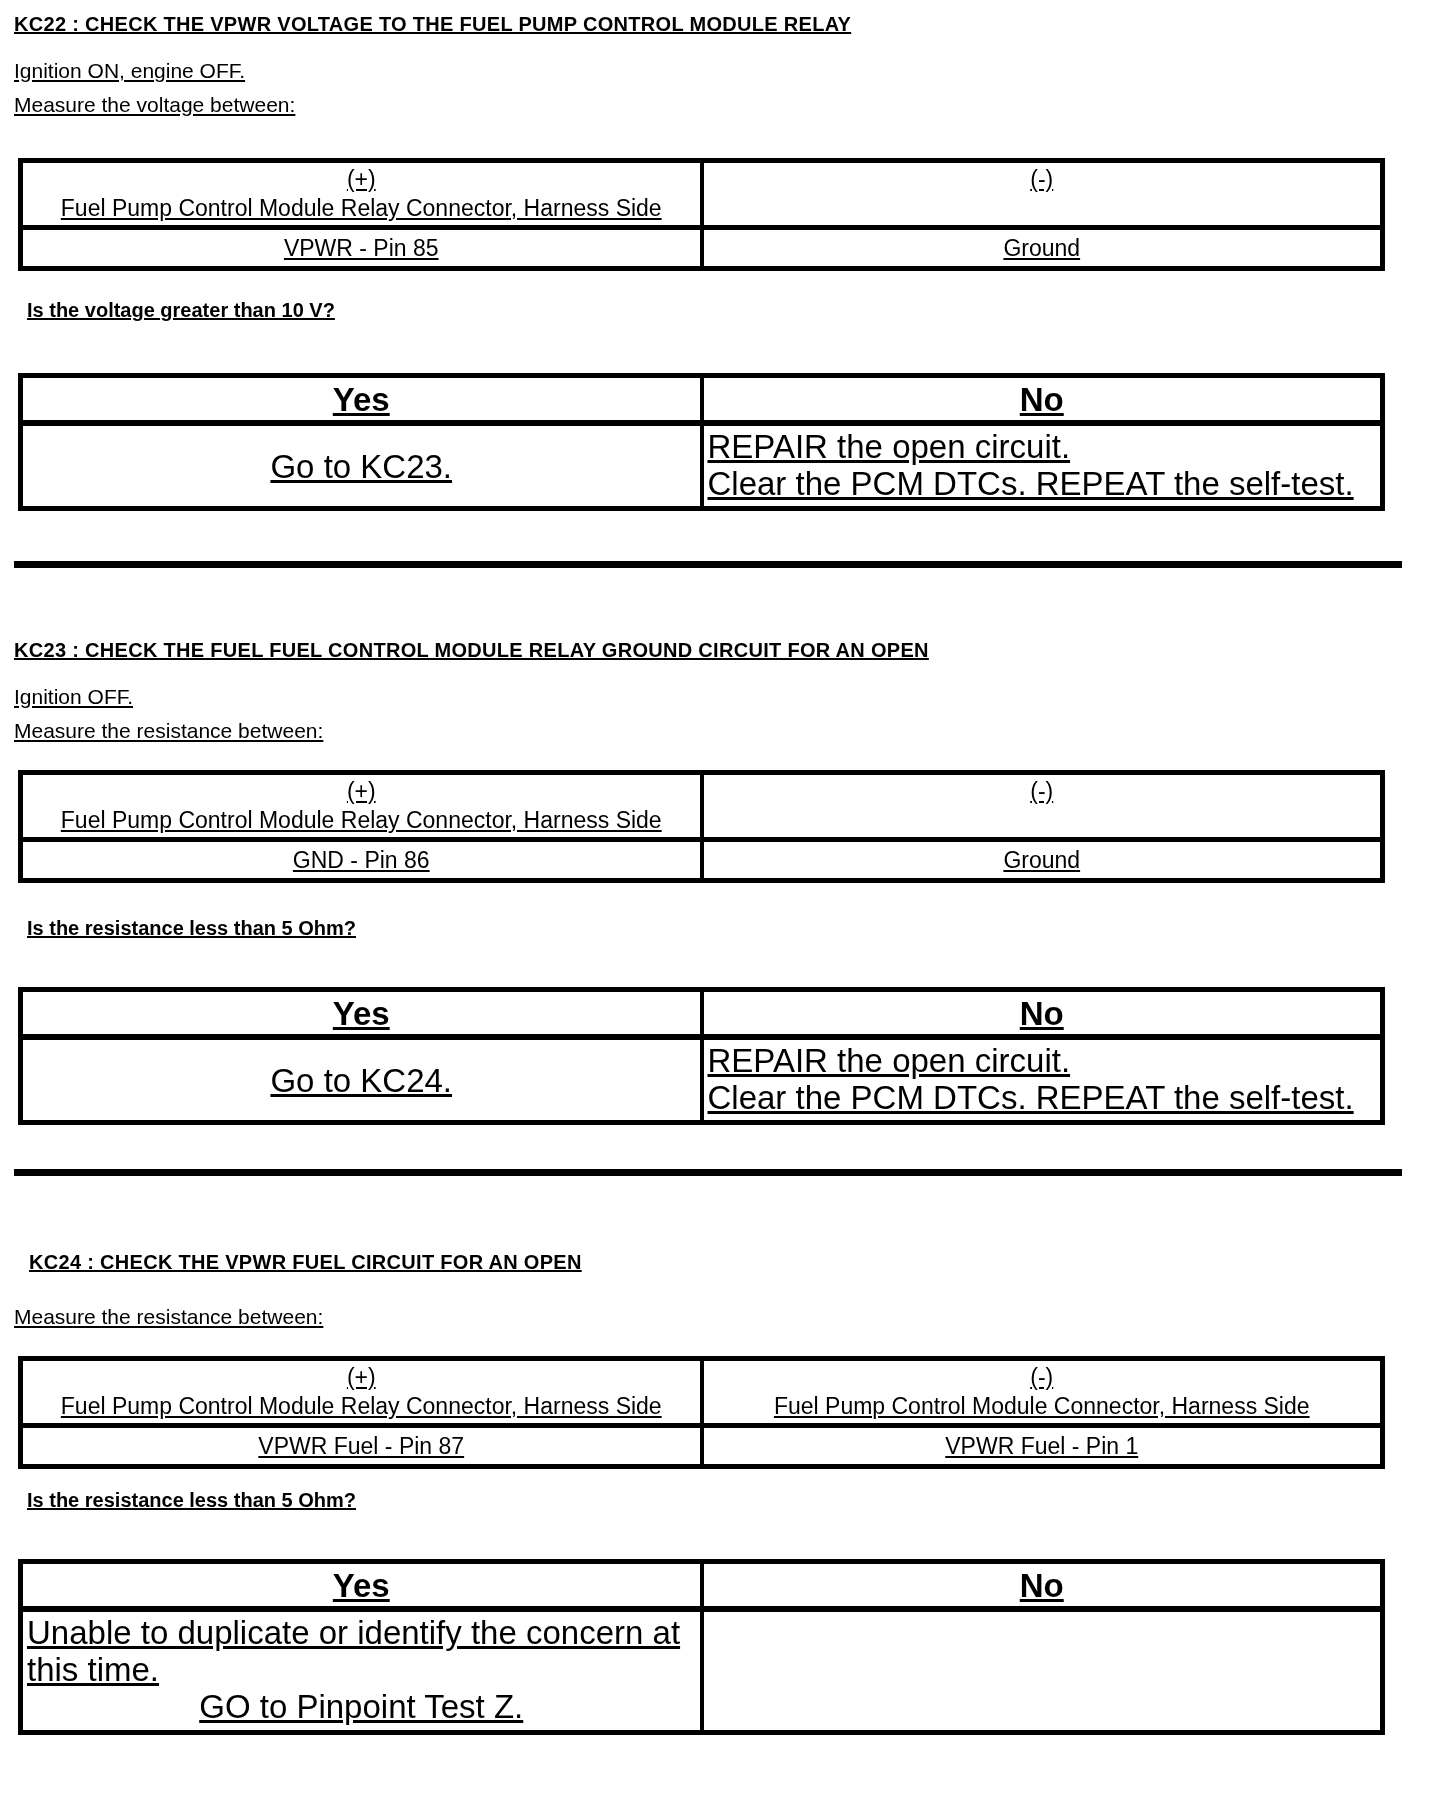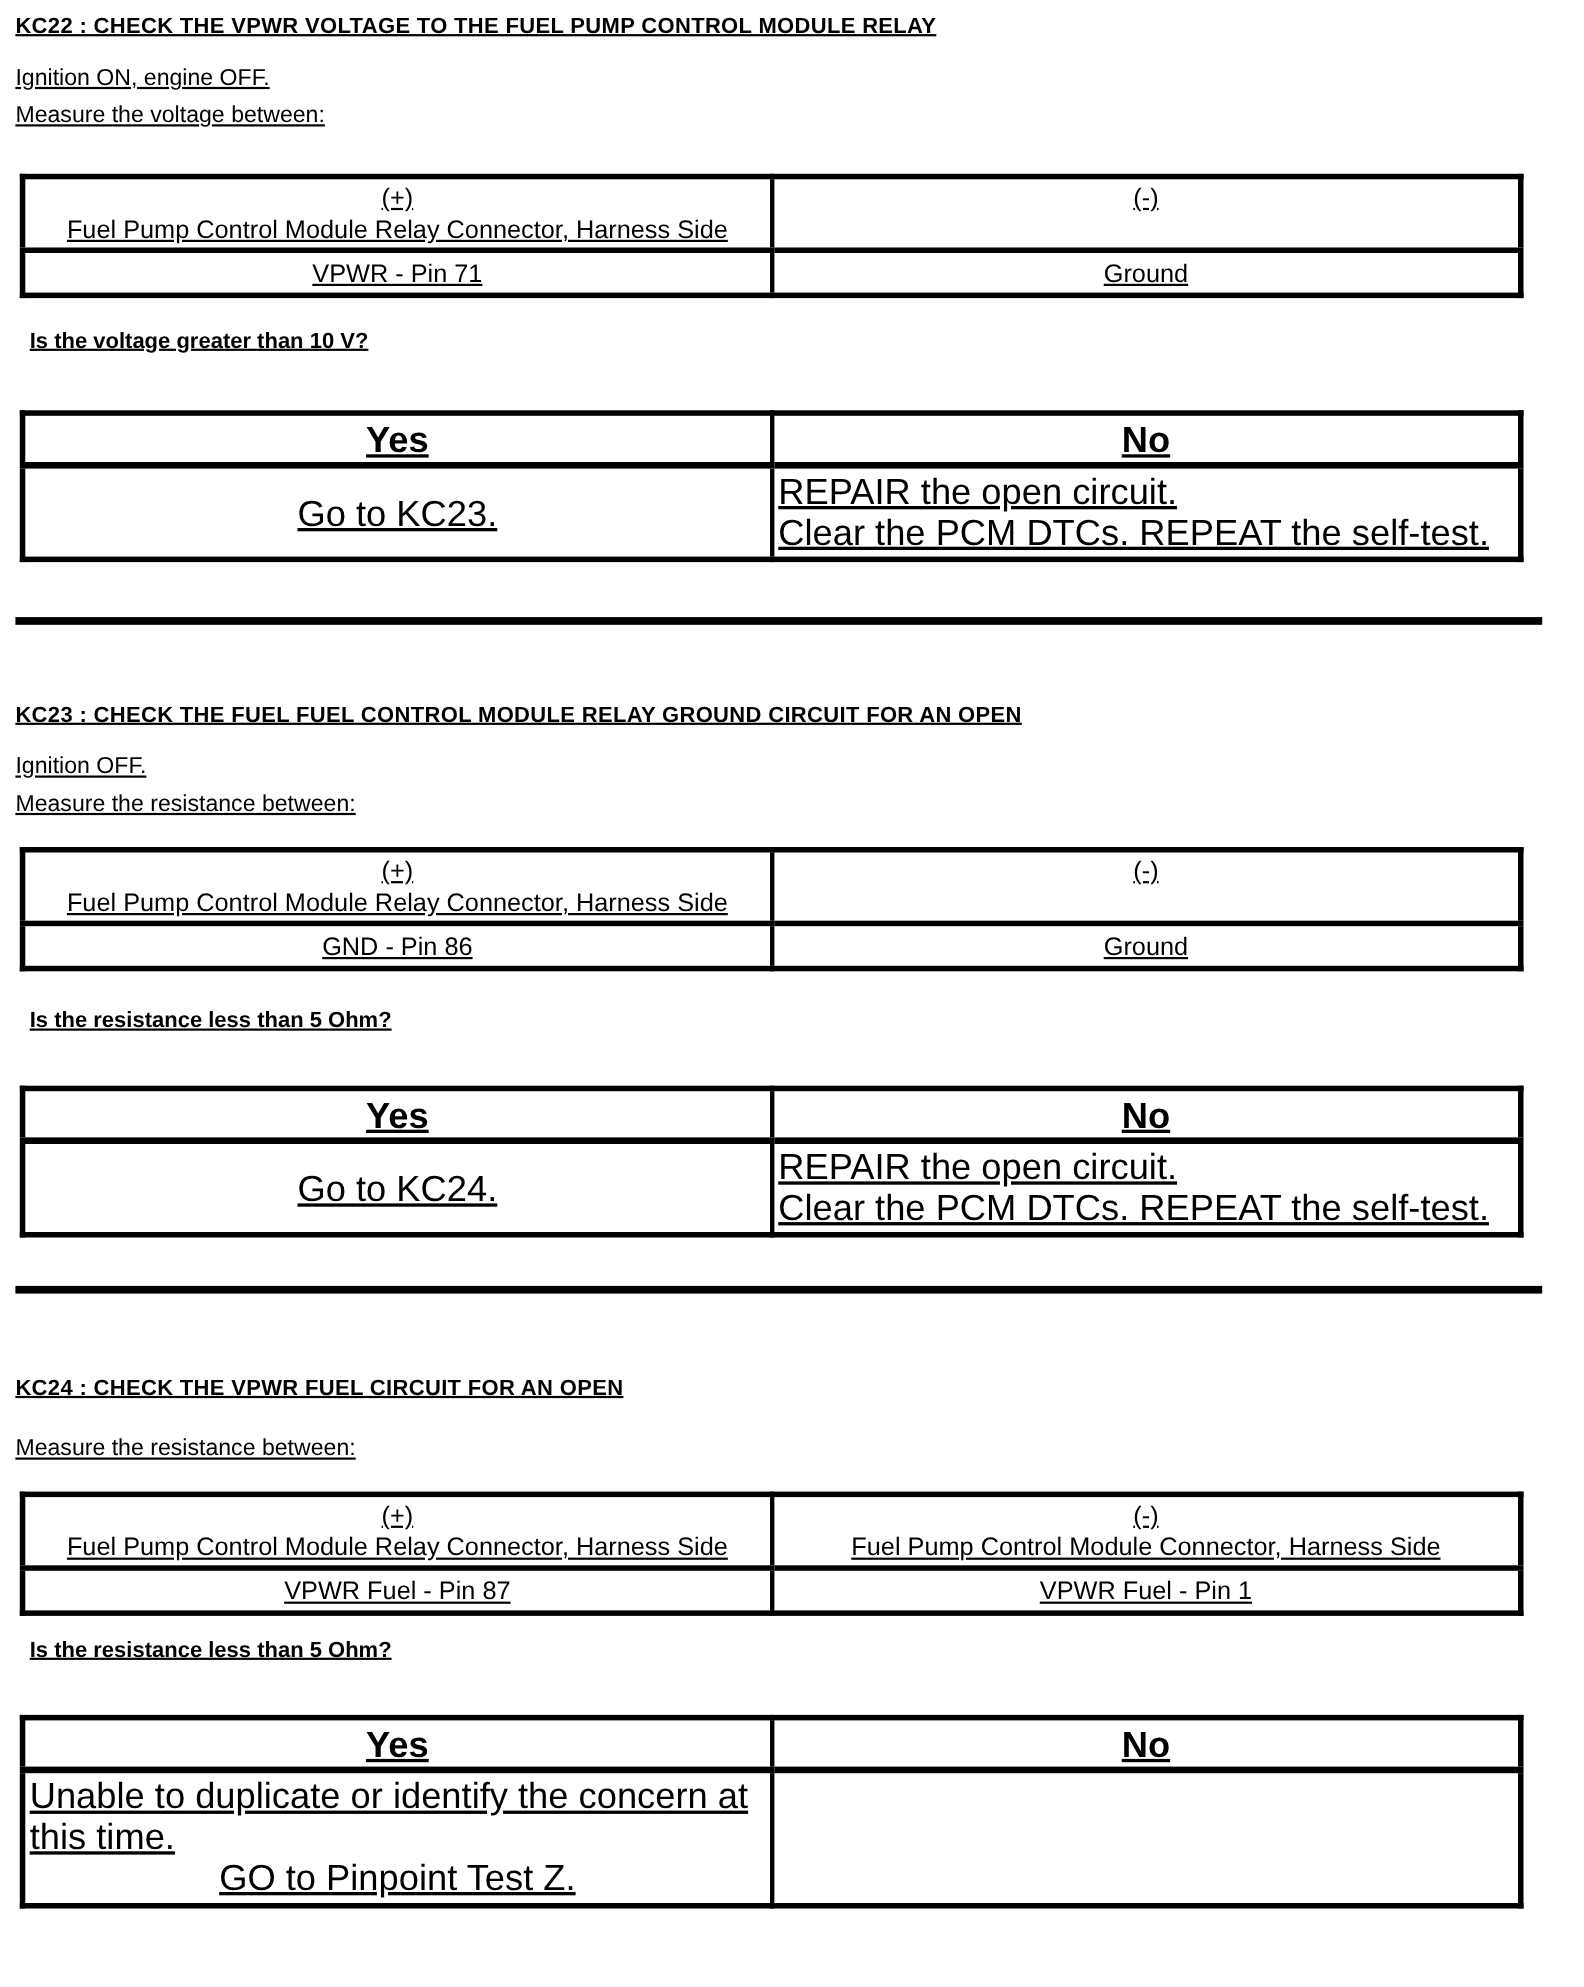--- a/index.html
+++ b/index.html
@@ -110,21 +110,21 @@
   .mt-question1 { margin-top: 22px; }
   .mt-decision1 { margin-top: 46px; }
   .mt-rule-1    { margin-top: 50px; }
 
   .mt-title-2   { margin-top: 68px; }
   .mt-table-2   { margin-top: 22px; }
   .mt-question2 { margin-top: 28px; }
   .mt-decision2 { margin-top: 42px; }
   .mt-rule-2    { margin-top: 44px; }
 
-  .mt-title-3   { margin-top: 72px; }
+  .mt-title-3   { margin-top: 72px; margin-left: 15px; }
   .mt-instr-3   { margin-top: 24px; }
   .mt-table-3   { margin-top: 22px; }
   .mt-question3 { margin-top: 14px; }
   .mt-decision3 { margin-top: 42px; }
 </style>
 </head>
 <body>
 
 <div class="page">
 
@@ -144,21 +144,21 @@
           <tr class="hdr-row">
         <td>
           <div>(+)</div>
           <div>Fuel Pump Control Module Relay Connector, Harness Side</div>
         </td>
         <td>
           <div>(-)</div>
         </td>
       </tr>
       <tr class="val-row">
-        <td>VPWR - Pin 71</td>
+        <td>VPWR - Pin 85</td>
         <td>Ground</td>
       </tr>
     </tbody>
       </table>
 
     <p class="question-text mt-question1">Is the voltage greater than 10 V?</p>
 
     <table class="decision-table mt-decision1">
       <colgroup>
           <col class="half">

